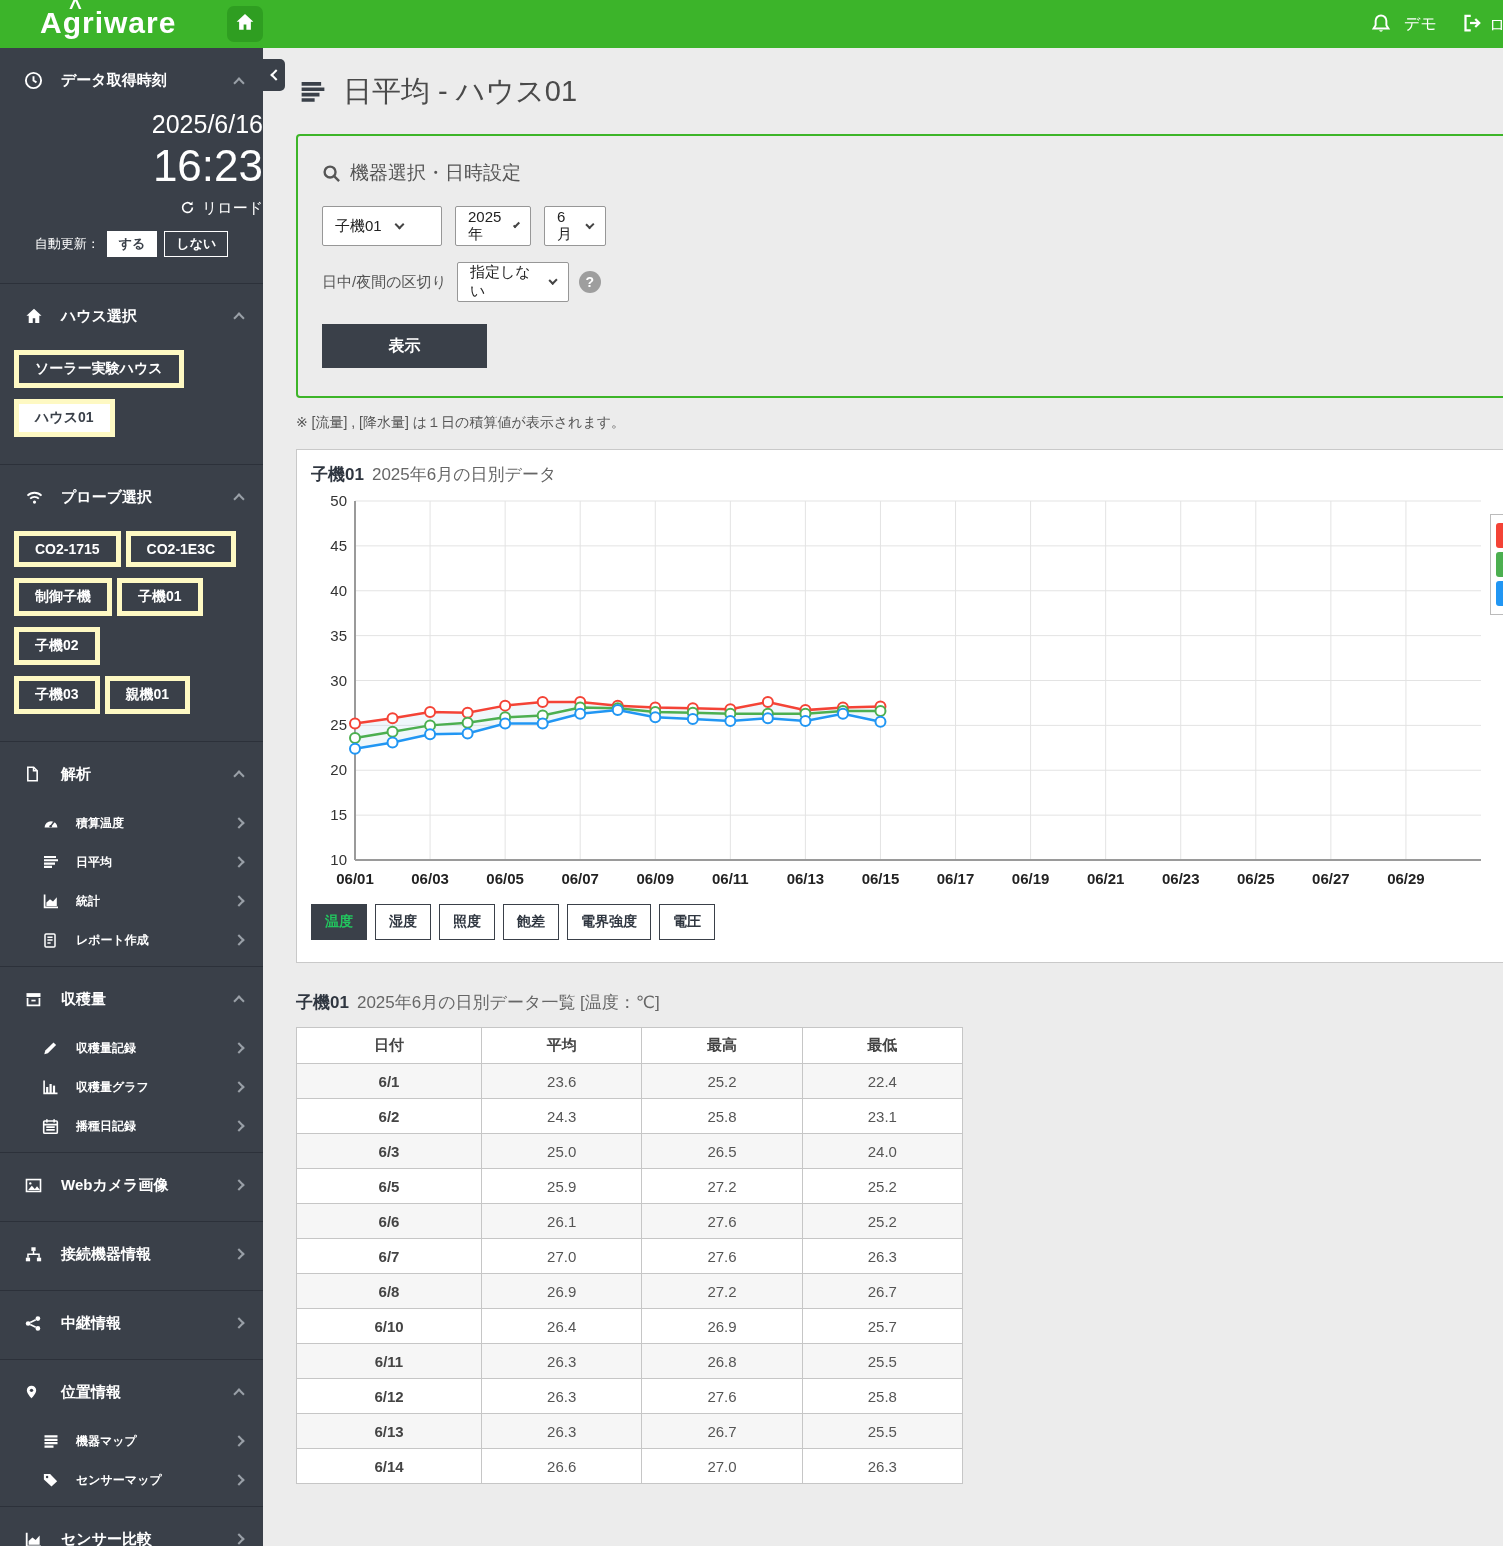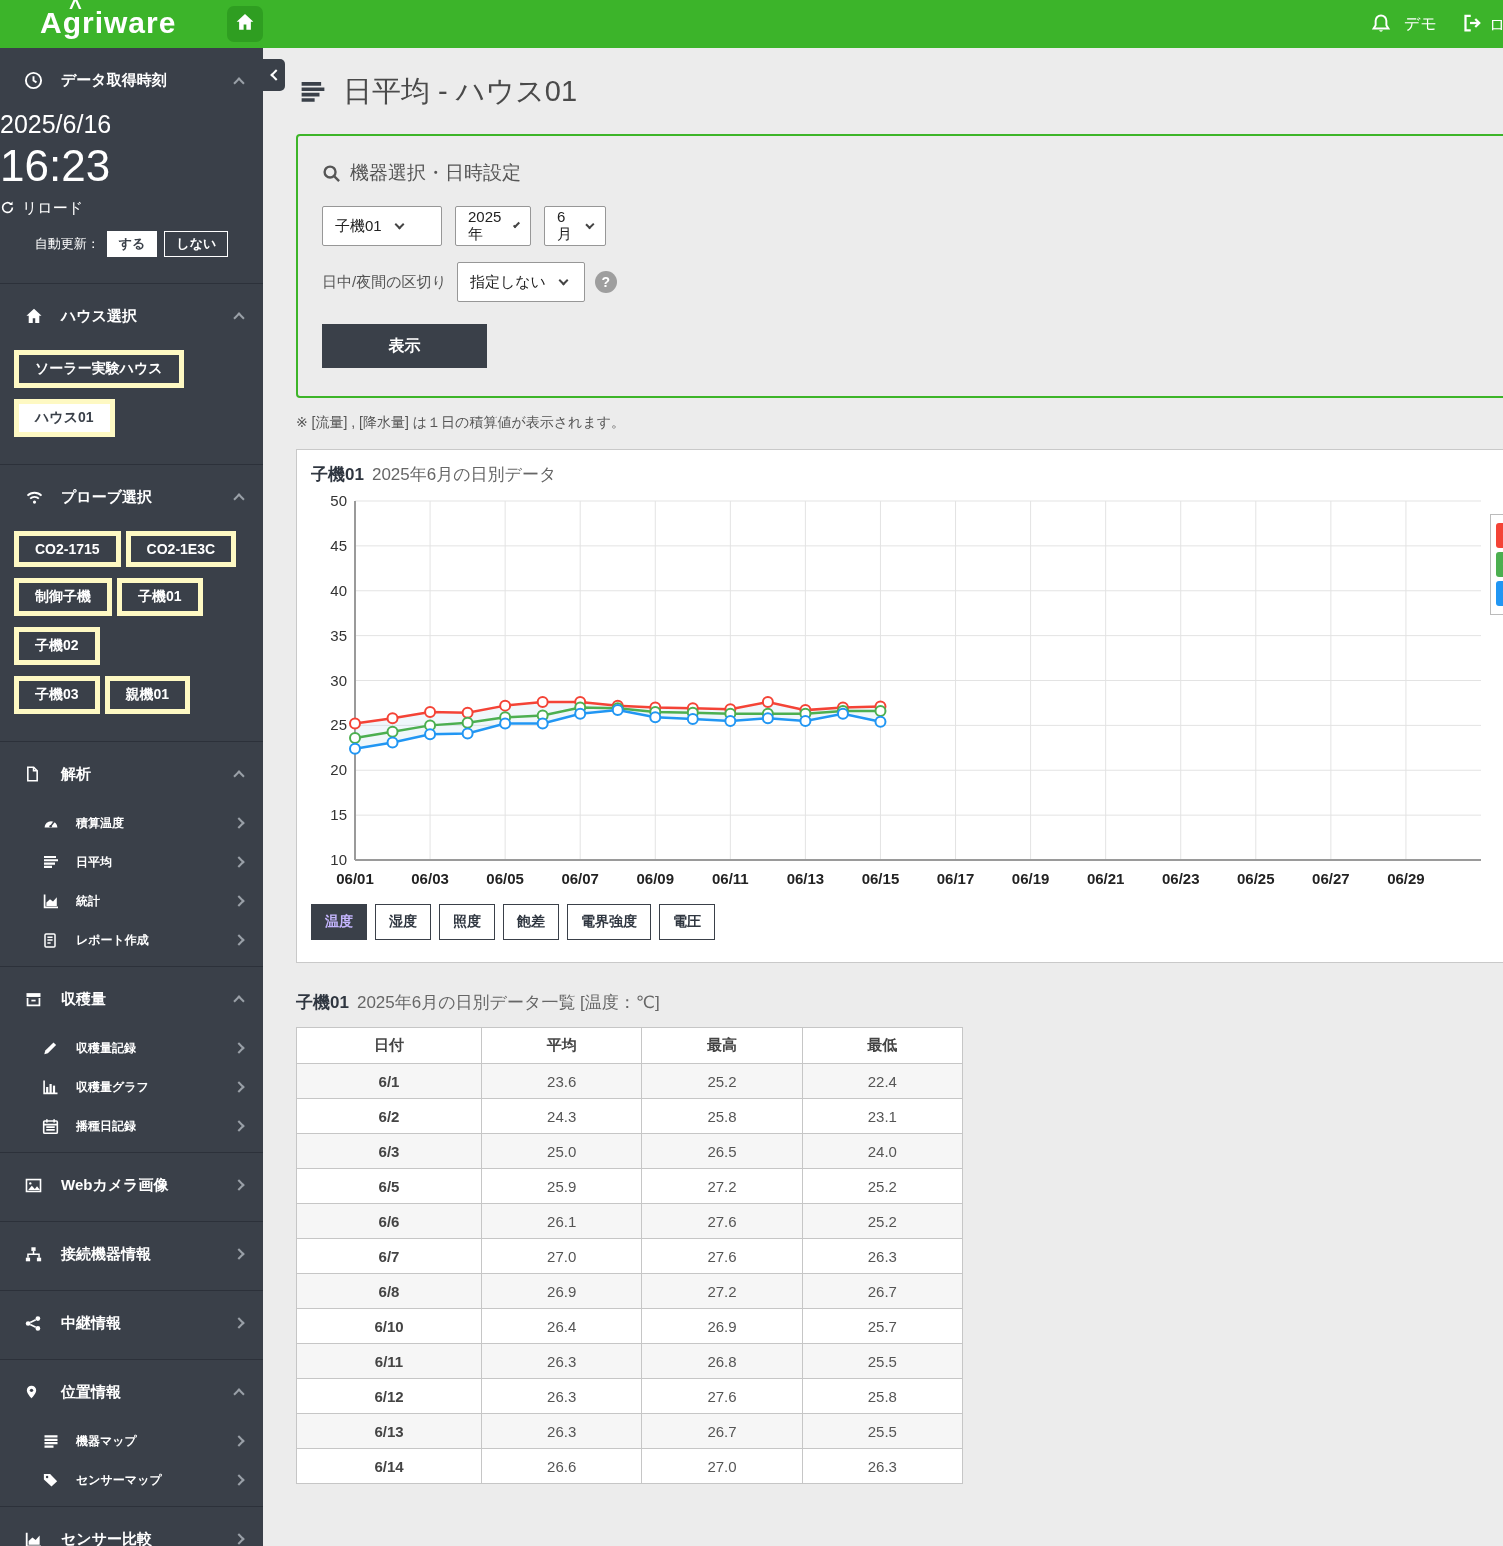--- a/index.html
+++ b/index.html
@@ -17,21 +17,21 @@
   .hdr-logout { position:absolute; left:1462px; top:13px; display:flex; align-items:center; gap:7px; color:#fff; font-size:16px; cursor:pointer; white-space:nowrap; }
 
   
   .sidebar { position:absolute; left:0; top:48px; width:263px; height:1498px; background:#3a4049; overflow:hidden; }
   .side-sec { border-bottom:1px solid #2c313a; padding-bottom:6px; }
   .sec-head { display:flex; align-items:center; color:#fff; padding:23px 20px 20px 24px; font-size:15px; font-weight:bold; cursor:pointer; }
   .sec-head .ic { width:22px; height:18px; margin-right:15px; color:#fff; flex:none; display:flex; align-items:center; }
   .chev { width:8px; height:8px; border-right:2px solid #9aa0a8; border-bottom:2px solid #9aa0a8; flex:none; }
   .chev.up    { transform:rotate(-135deg); margin-left:auto; margin-top:4px; }
   .chev.right { transform:rotate(-45deg);  margin-left:auto; }
-  .time-wrap { text-align:left; color:#fff; padding-bottom:10px; }
+  .time-wrap { text-align:right; color:#fff; padding-bottom:10px; }
   .time-date { font-size:25px; }
   .time-clock { font-size:44px; margin-top:2px; }
   .reload { display:inline-flex; align-items:center; gap:7px; color:#fff; font-size:15px; margin-top:8px; cursor:pointer; }
   .auto-row { display:flex; align-items:center; justify-content:center; gap:7px; margin:12px 0 10px; font-size:13px; color:#fff; }
   .mini-btn { font-size:13px; font-weight:bold; padding:3px 11px; cursor:pointer; border:1px solid #fff; color:#fff; background:transparent; }
   .mini-btn.sel { background:#fff; color:#3a4049; border-color:#fff; }
   .pill-wrap { padding:4px 8px 10px 12px; }
   .pill { display:inline-block; border:5px solid #fef9c3; color:#fff; font-size:14px; font-weight:bold; padding:5px 16px; margin:0 3px 11px 2px; cursor:pointer; background:transparent; }
   .pill.sel { background:#fff; color:#3a4049; }
   .sub-item { display:flex; align-items:center; color:#fff; font-size:12px; font-weight:bold; padding:11px 20px 11px 42px; cursor:pointer; }
@@ -42,34 +42,34 @@
   .collapse-tab { position:absolute; left:0; top:11px; width:22px; height:32px; background:#3a4049; border-radius:0 5px 5px 0;
                   display:flex; align-items:center; justify-content:center; cursor:pointer; z-index:5; }
   .chev-left { width:8px; height:8px; border-left:2px solid #fff; border-bottom:2px solid #fff; transform:rotate(45deg); margin-left:3px; }
   .page-title { display:flex; align-items:center; gap:15px; margin:24px 0 0 35px; font-size:29px; color:#4a4a4a; }
 
   .filter-panel { margin:22px 0 0 33px; width:1400px; border:2px solid #3db528; border-radius:4px; padding:24px 0 28px 24px; }
   .filter-title { display:flex; align-items:center; gap:9px; font-size:19px; color:#555; }
   .sel-row { display:flex; gap:13px; margin-top:20px; }
   .fsel { background:#fff; border:1px solid #979797; border-radius:2px; height:40px; display:flex; align-items:center; padding:0 12px; font-size:15px; color:#222; cursor:pointer; }
   .sel-arrow { width:7px; height:7px; border-right:2px solid #444; border-bottom:2px solid #444; transform:rotate(45deg); margin-left:14px; margin-top:-3px; }
-  .w-dev { width:120px; } .w-year { width:76px; } .w-mon { width:62px; } .w-split { width:128px; }
+  .w-dev { width:120px; } .w-year { width:76px; } .w-mon { width:62px; } .w-split { width:112px; }
   .split-row { display:flex; align-items:center; gap:10px; margin-top:16px; font-size:15px; color:#555; }
   .help-ic { width:22px; height:22px; border-radius:50%; background:#9e9e9e; color:#fff; font-weight:bold; font-size:14px;
              display:flex; align-items:center; justify-content:center; cursor:pointer; }
   .submit-btn { margin-top:22px; width:165px; height:44px; background:#3a4049; color:#fff; border:none; font-size:16px; font-weight:bold; cursor:pointer; font-family:inherit; }
 
   .note { margin:16px 0 0 33px; font-size:14px; color:#555; }
 
   .chart-card { position:relative; margin:17px 0 0 33px; width:1400px; background:#fff; border:1px solid #c9c9c9; padding:13px 0 22px 14px; }
   .card-title { font-size:17px; color:#666; }
   .card-title b { color:#2f3640; margin-right:8px; }
   .metric-tabs { display:flex; gap:8px; margin-top:10px; }
   .mtab { border:1px solid #3a4049; background:#fff; color:#2f3640; font-size:14px; font-weight:bold; padding:8px 13px; cursor:pointer; font-family:inherit; }
-  .mtab.active { background:#3a4049; color:#c4b5fd; }
+  .mtab.active { background:#3a4049; color:#22c55e; }
   .legend-box { position:absolute; left:1193px; top:64px; background:#fff; border:1px solid #bbb; padding:4px 5px; }
   .lg-badge { display:block; color:#fff; font-size:12px; font-weight:bold; padding:4px 7px; border-radius:3px; margin:4px 0; text-align:center; white-space:nowrap; }
 
   .table-section { margin:28px 0 60px 33px; width:667px; }
   .table-title { font-size:17px; color:#666; margin-bottom:13px; }
   .table-title b { color:#2f3640; margin-right:8px; }
   table.daily { width:100%; border-collapse:collapse; background:#fff; font-size:15px; color:#555; table-layout:fixed; }
   table.daily th, table.daily td { border:1px solid #c6c6c6; padding:8px 6px; text-align:center; height:35px; }
   table.daily th { font-weight:bold; color:#444; background:#fff; }
   table.daily tr:nth-child(odd) td { background:#f6f6f6; }

